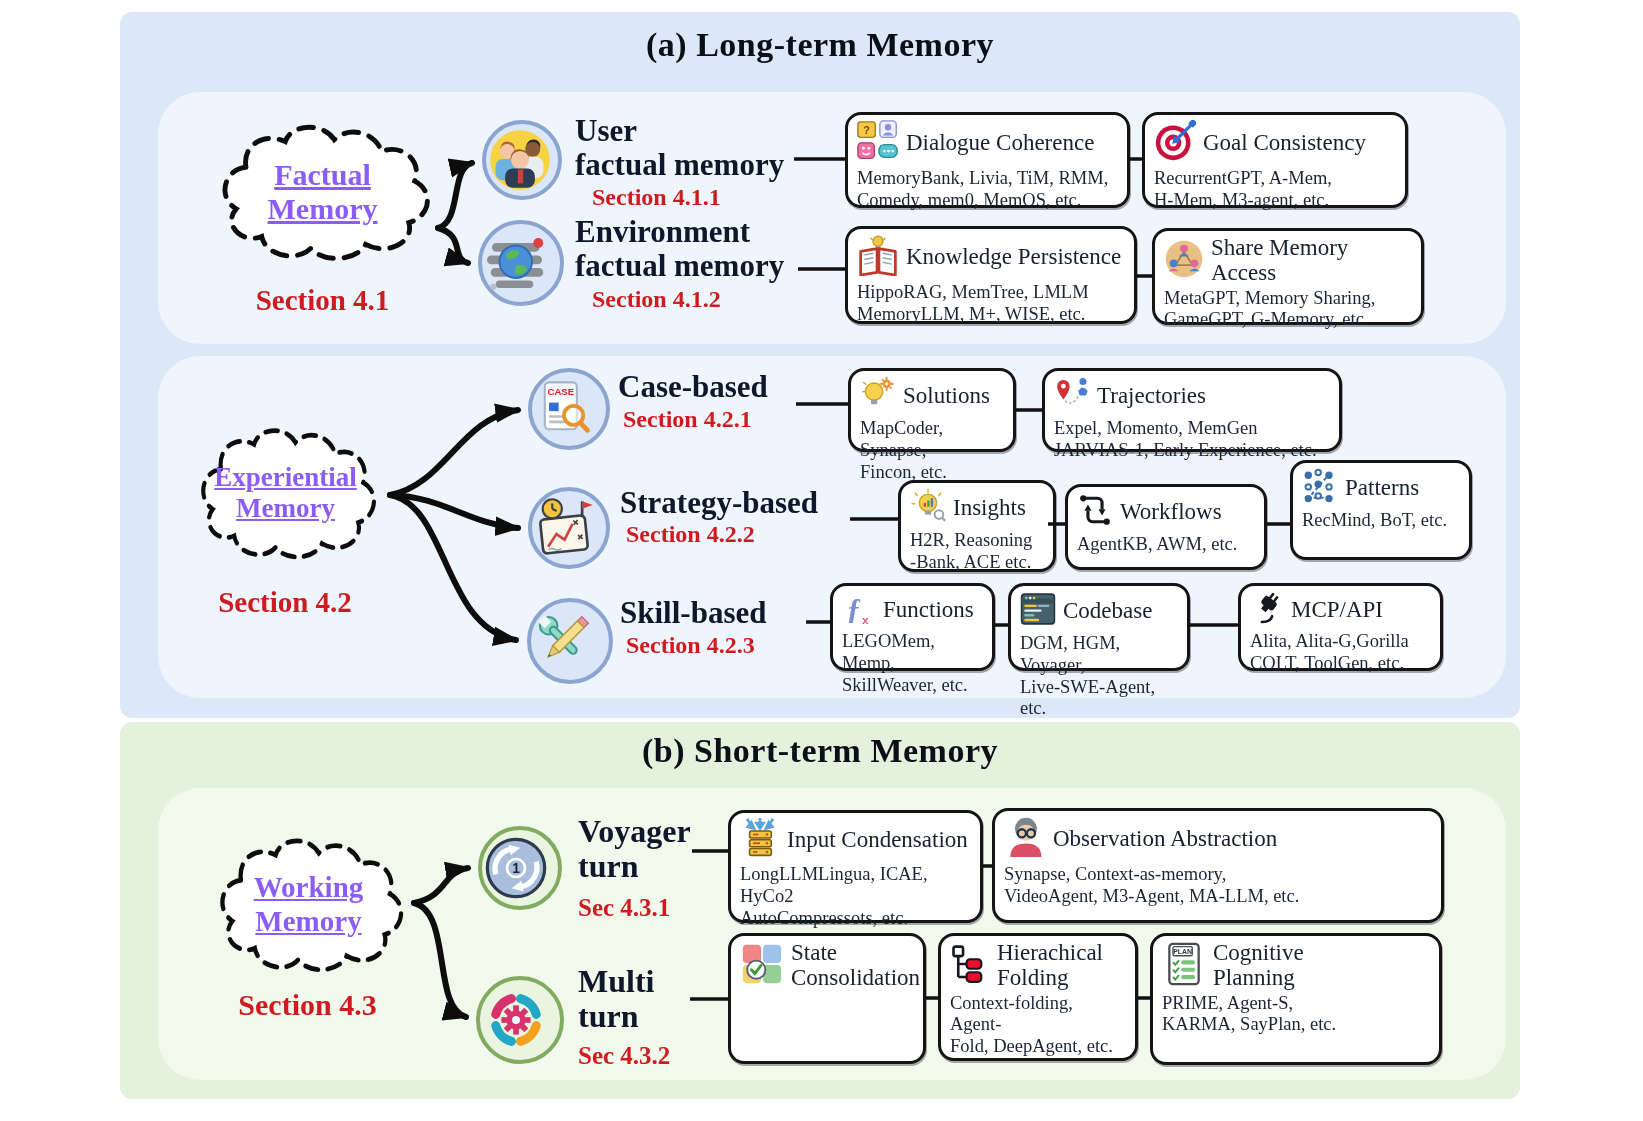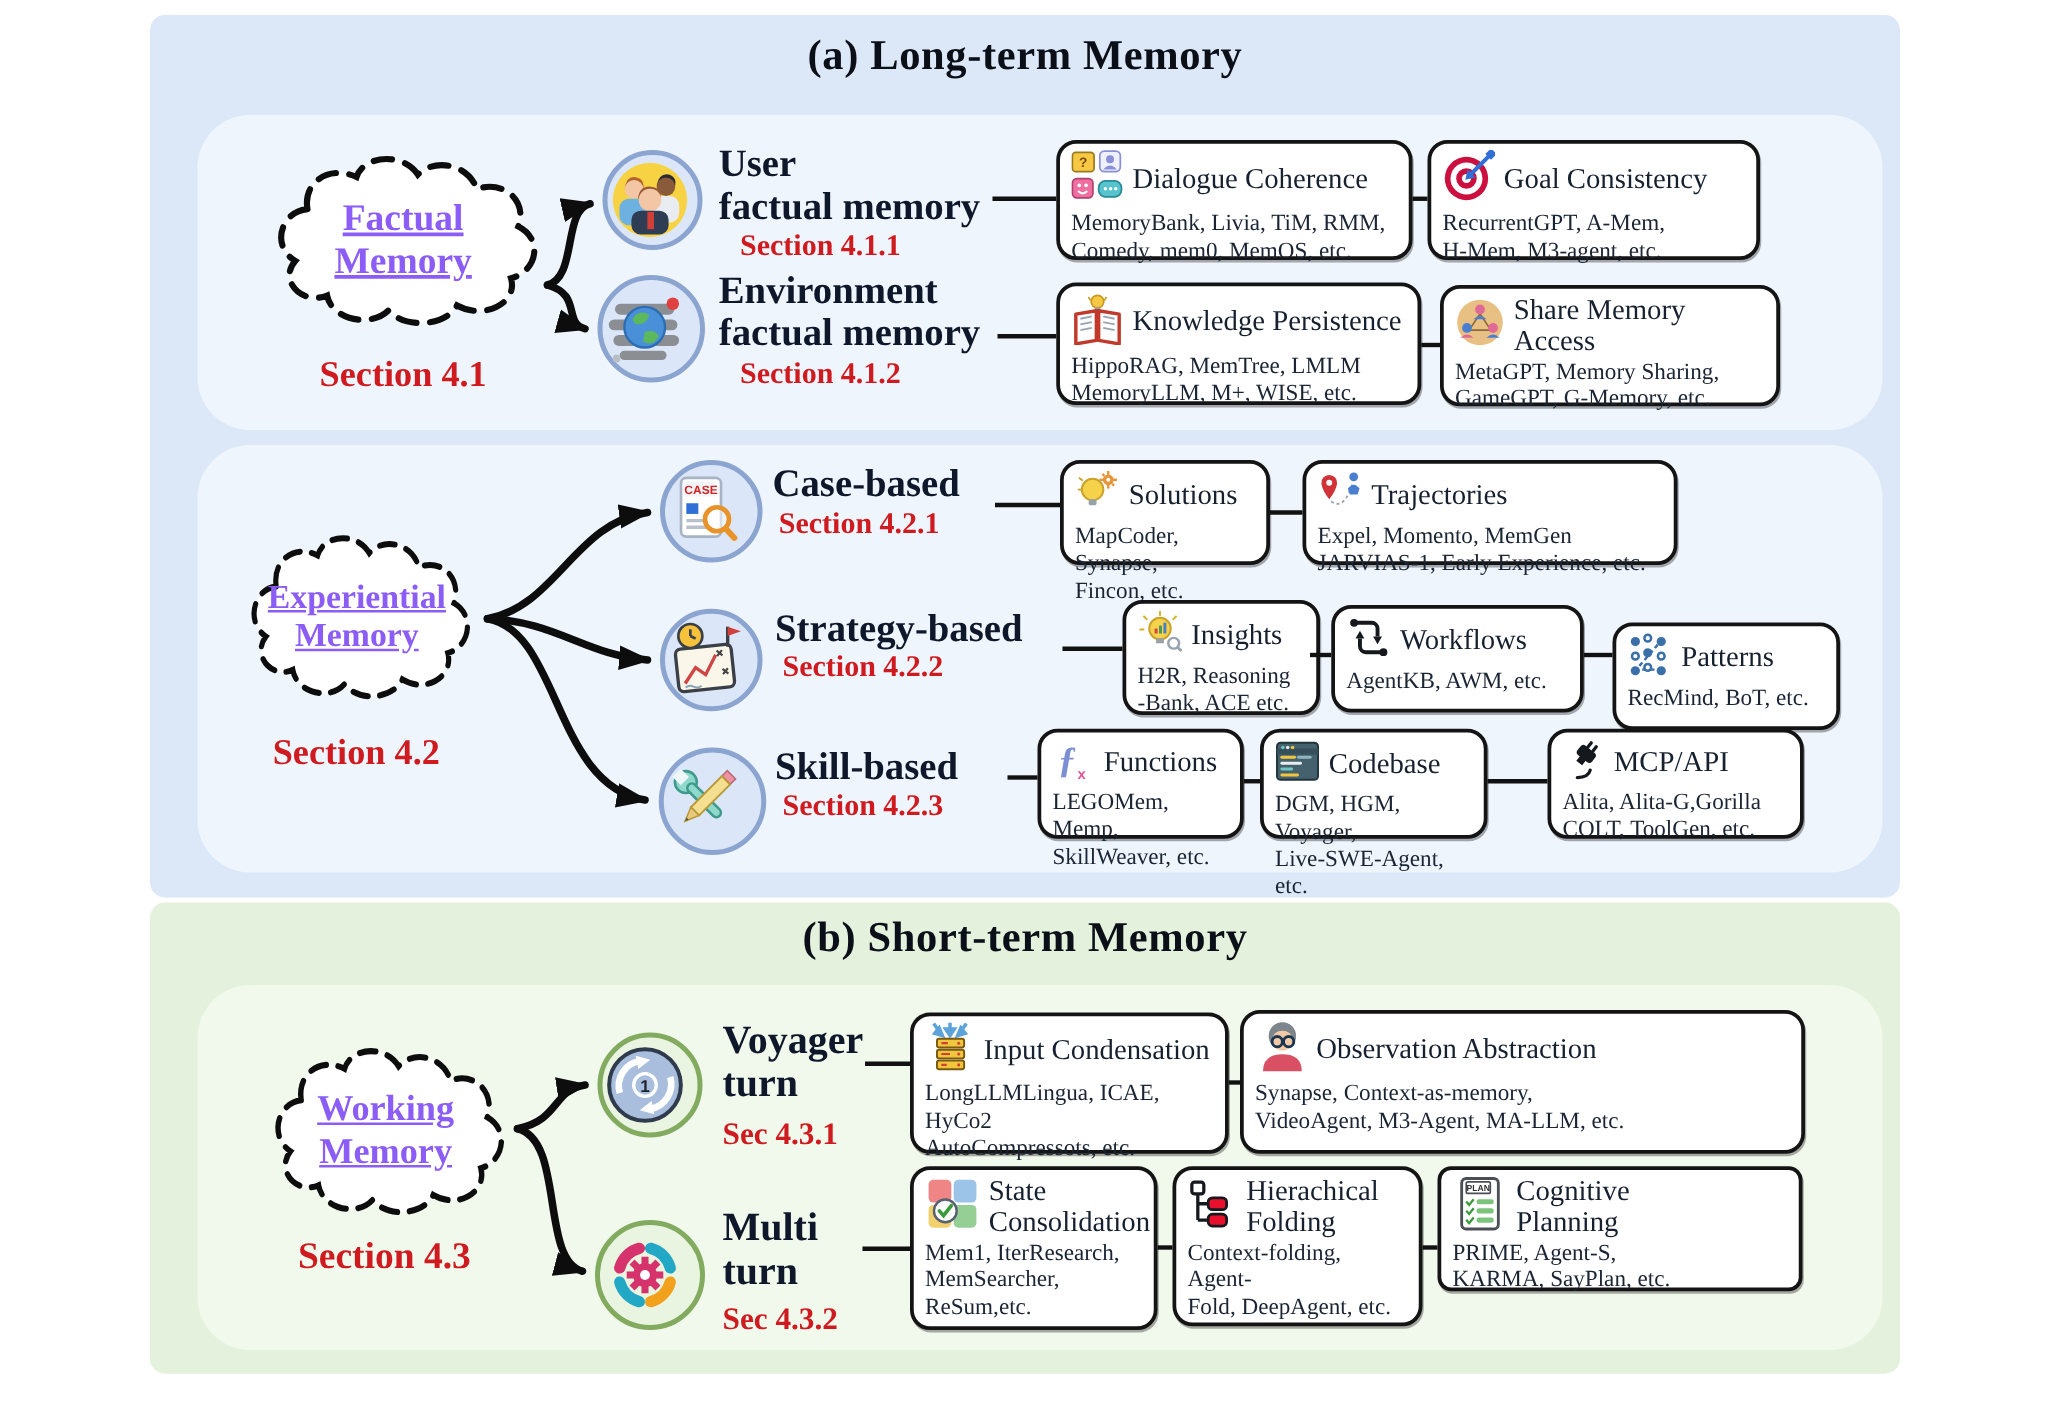--- a/index.html
+++ b/index.html
@@ -372,21 +372,21 @@
           <circle cx="38" cy="38" r="4" fill="#15181c"></circle>
           <path d="M38,38 H20 a6,6 0 0 1 -6,-6 V24" stroke="#15181c" stroke-width="4" fill="none"></path>
           <path d="M14,16 l-4.5,8 h9 z" fill="#15181c"></path>
         </svg>
       </span>
       <span class="mbox-title">Workflows</span>
     </div>
     <div class="mbox-items">AgentKB, AWM, etc.</div>
   </div>
 
-  <div class="mbox" style="left:1290px;top:498px;width:182px;height:86px;">
+  <div class="mbox" style="left:1290px;top:460px;width:182px;height:100px;">
     <div class="mbox-head">
       <span>
         <svg width="36" height="36" viewBox="0 0 40 40">
           <g stroke="#3a6fa8" stroke-width="2.2" fill="none">
             <path d="M6,35 L31,6" stroke-dasharray="4 3"></path>
             <path d="M6,33 H30" stroke-dasharray="4 3"></path>
           </g>
           <g stroke="#3a6fa8" stroke-width="2.2">
             <circle cx="7" cy="8" r="3" fill="#3a6fa8"></circle>
               <circle cx="18" cy="5" r="3" fill="#fff"></circle>
@@ -524,42 +524,40 @@
           <rect x="24" y="3" width="19" height="19" rx="4" fill="#9cc3e8"></rect>
           <rect x="3" y="24" width="19" height="19" rx="4" fill="#f2d06b"></rect>
           <rect x="24" y="24" width="19" height="19" rx="4" fill="#96cf96"></rect>
           <circle cx="17" cy="29" r="9.5" fill="#fbfbfb" stroke="#556070" stroke-width="2"></circle>
           <path d="M12,29 l3.5,4 6.5,-8.5" stroke="#3a9a3a" stroke-width="3" fill="none" stroke-linecap="round"></path>
         </svg>
       </span>
       <span class="mbox-title">State
 Consolidation</span>
     </div>
-    <div class="mbox-items">Mem1, IterResearch,
-MemSearcher, ReSum,etc.</div>
   </div>
 
   <div class="mbox" style="left:938px;top:933px;width:200px;height:128px;">
     <div class="mbox-head">
       <span>
         <svg width="40" height="40" viewBox="0 0 46 46">
           <rect x="4" y="3" width="11" height="11" rx="2.5" fill="none" stroke="#15181c" stroke-width="3"></rect>
           <path d="M9.5,14 V38 M9.5,23 H19 M9.5,38 H19" stroke="#15181c" stroke-width="3" fill="none"></path>
           <rect x="19" y="17.5" width="17" height="11" rx="4" fill="#e8102d" stroke="#15181c" stroke-width="2.5"></rect>
           <rect x="19" y="32.5" width="17" height="11" rx="4" fill="#e8102d" stroke="#15181c" stroke-width="2.5"></rect>
         </svg>
       </span>
       <span class="mbox-title">Hierachical
 Folding</span>
     </div>
     <div class="mbox-items">Context-folding, Agent-
 Fold, DeepAgent, etc.</div>
   </div>
 
-  <div class="mbox" style="left:1150px;top:933px;width:292px;height:100px;border-radius:11px;">
+  <div class="mbox" style="left:1150px;top:933px;width:292px;height:132px;">
     <div class="mbox-head">
       <span>
         <svg width="44" height="44" viewBox="0 0 48 48">
           <rect x="8" y="2" width="32" height="44" rx="4" fill="#ffffff" stroke="#4a4f55" stroke-width="2.5"></rect>
           <rect x="12" y="5" width="21" height="10" rx="1.5" fill="#ffffff" stroke="#4a4f55" stroke-width="1.5"></rect>
           <text x="22.5" y="13" text-anchor="middle" font-size="7.5" font-weight="bold" fill="#333333" font-family="'Liberation Sans',sans-serif">PLAN</text>
           <g stroke="#3a9a3a" stroke-width="2" fill="none">
             <path d="M12,22 l2.5,3 4,-5"></path>
               <path d="M12,30 l2.5,3 4,-5"></path>
               <path d="M12,38 l2.5,3 4,-5"></path>

